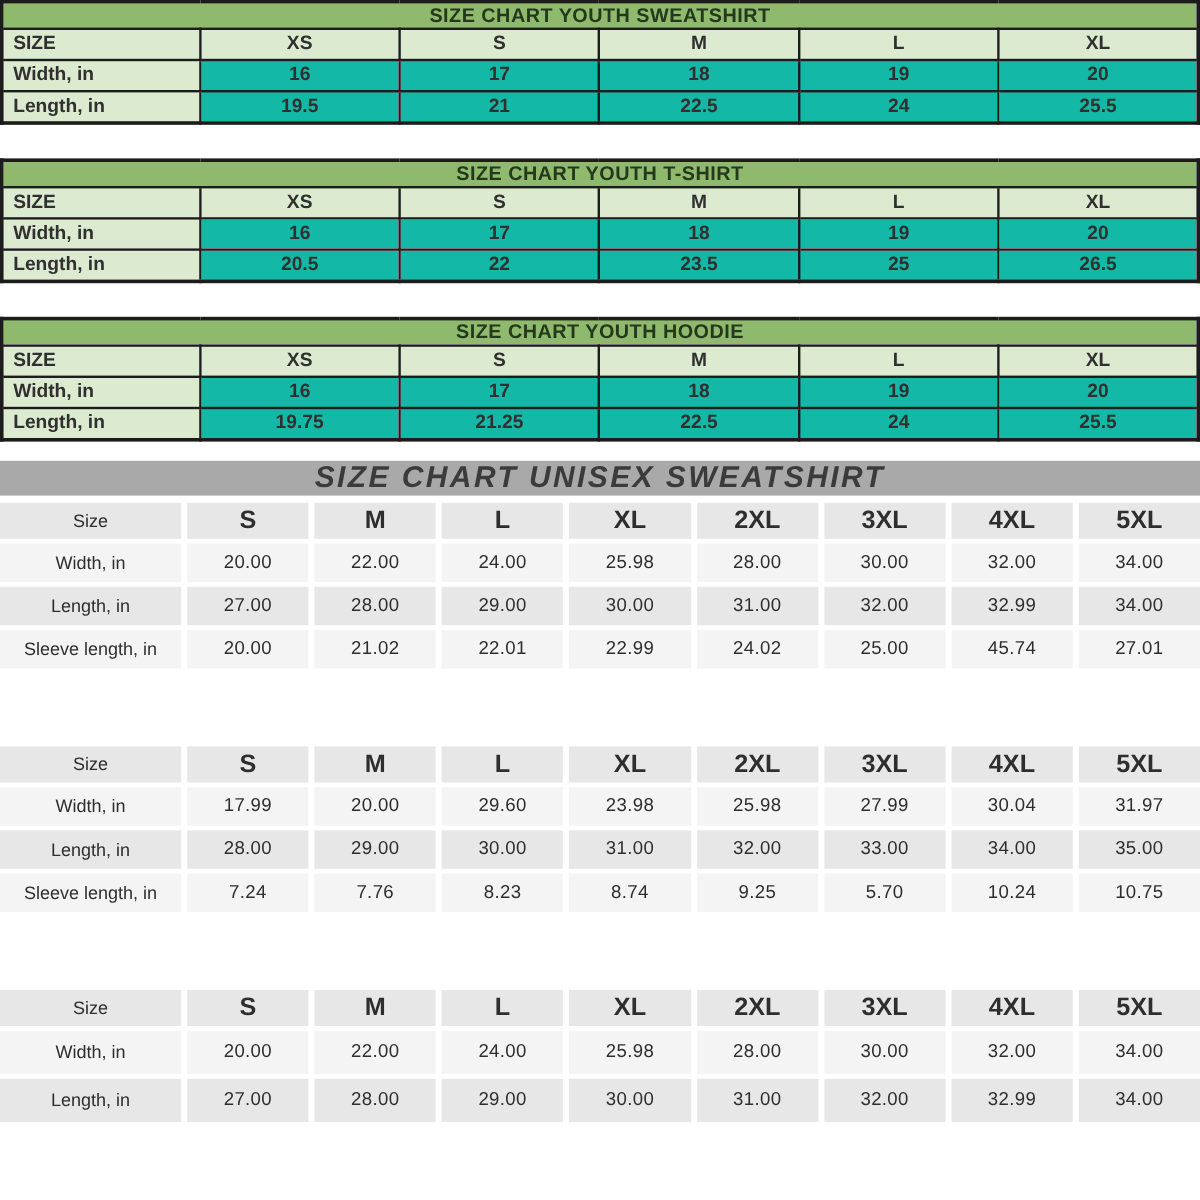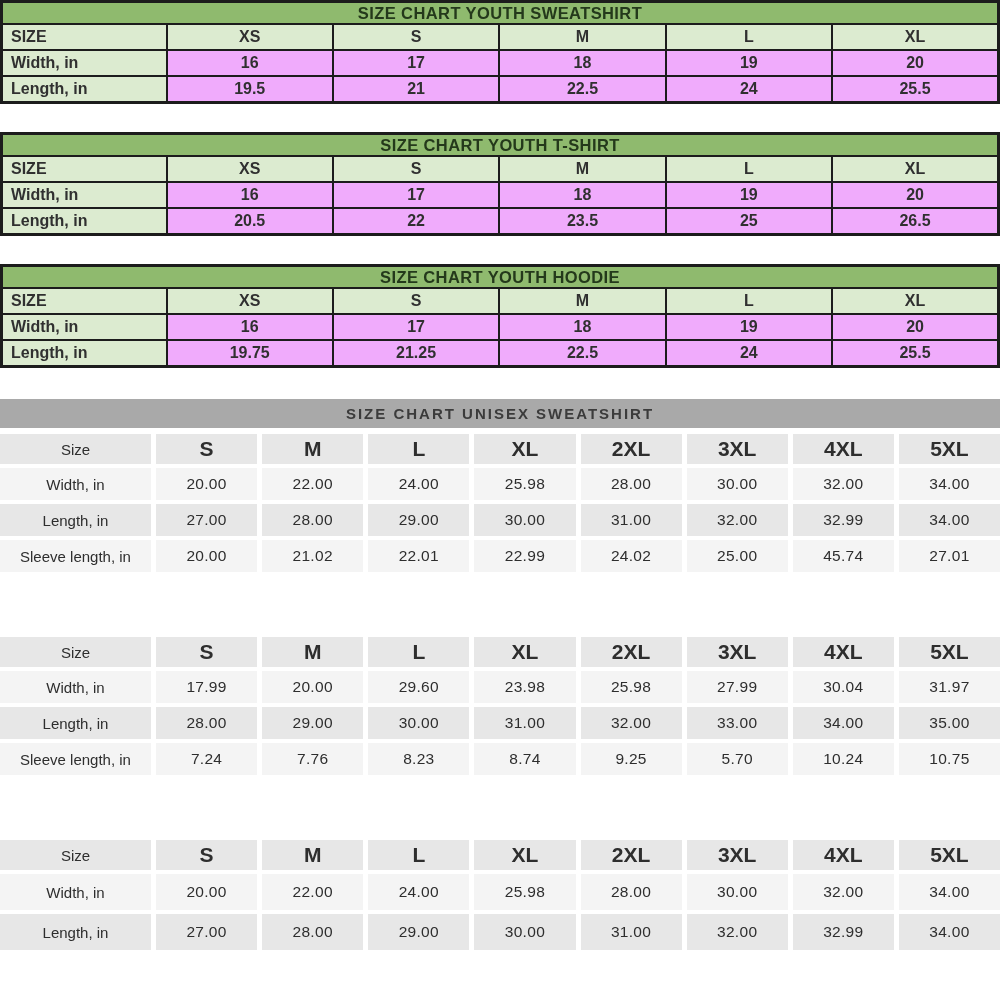--- a/index.html
+++ b/index.html
@@ -15,21 +15,21 @@
   
   .youth-section { width: 868px; }
 
   .youth-table {
     width: 1000px;
     border-collapse: collapse;
     table-layout: fixed;
     border: 3px solid var(--youth-border);
     margin-bottom: 28px;
   }
-  .youth-section .youth-table:last-child { margin-bottom: 31px; }
+  .youth-section .youth-table:last-child { margin-bottom: 16px; }
 
   .youth-table td {
     border: 2px solid var(--youth-border);
     font-weight: bold;
     font-size: 16px;
     color: var(--youth-text);
     text-align: center;
     padding: 0;
     height: 24px;
     overflow: hidden;
@@ -42,39 +42,40 @@
     font-size: 16.5px;
     letter-spacing: 0.4px;
   }
   .youth-table .y-head { background: var(--youth-cell-bg); }
   .youth-table .y-first,
   .youth-table .y-rowlabel {
     background: var(--youth-cell-bg);
     text-align: left;
     padding-left: 8px;
   }
-  .youth-table .y-val { background: #f0abfc; }
+  .youth-table .y-val { background: #14b8a6; }
 
   
   .unisex-section { width: 1000px; }
 
   .unisex-block { margin-bottom: 65px; }
   .unisex-section .unisex-block:last-child { margin-bottom: 0; }
 
   .u-title {
     height: 29px;
     background: var(--unisex-title-bg);
     color: var(--unisex-title-text);
     font-weight: bold;
-    font-size: 15px;
+    font-size: 25px;
     letter-spacing: 2px;
     display: flex;
     align-items: center;
     justify-content: center;
     white-space: nowrap;
+    font-style: italic;
   }
 
   .u-grid {
     margin-top: 6px;
     display: grid;
     grid-template-columns: 151px repeat(8, 1fr);
     column-gap: 5px;
     row-gap: 4px;
   }
 

